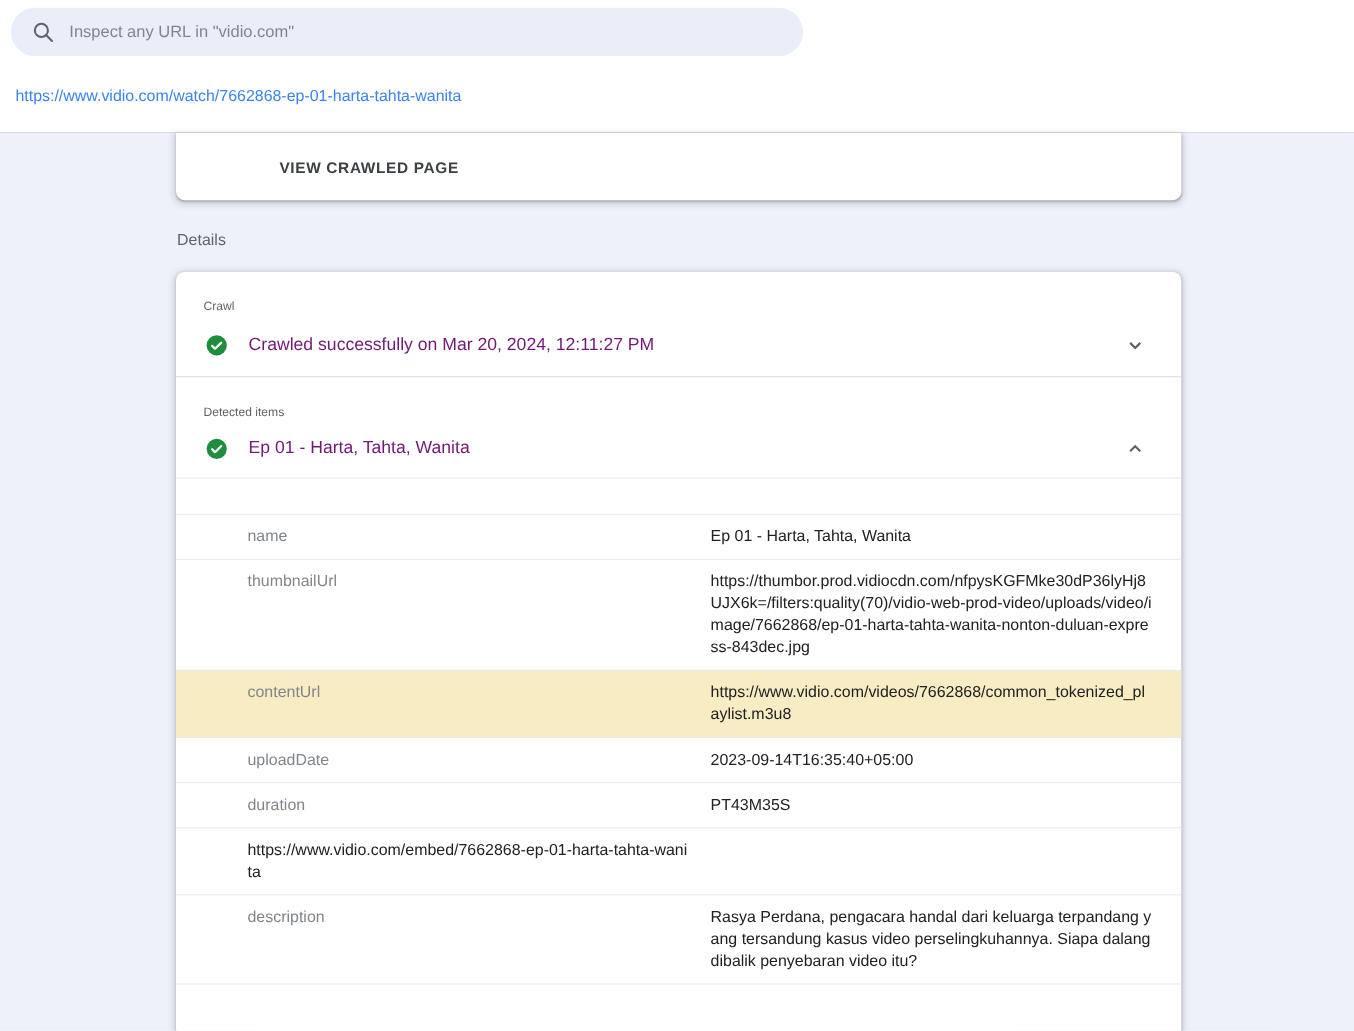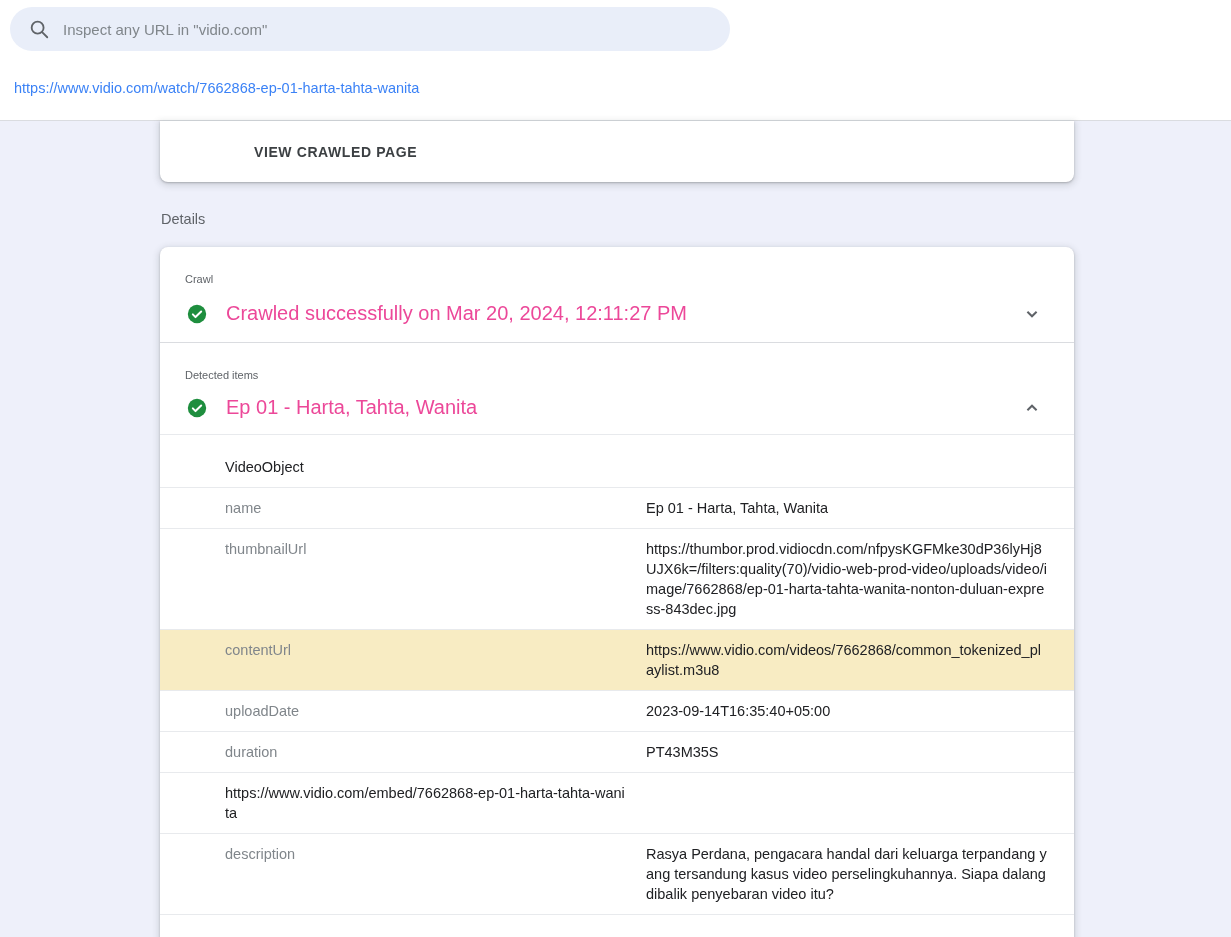--- a/index.html
+++ b/index.html
@@ -42,21 +42,21 @@
   .details-heading { margin:29px 0 20px 1px; font-size:14.5px; color:#5f6368; }
 
   .card-main { border-radius:8px 8px 0 0; padding-bottom:60px; }
   .section-label { padding:26px 0 0 25px; font-size:11px; color:#5f6368; }
   .status-row, .item-row {
     display:flex; align-items:center; padding:0 30px 0 27px; cursor:pointer;
   }
   .status-row { height:57px; }
   .item-row { height:53px; }
   .status-row .check, .item-row .check { flex:none; margin-right:19px; display:flex; }
-  .status-text, .item-title { flex:1; font-size:20px; color:#ec4899; }
+  .status-text, .item-title { flex:1; font-size:16px; color:#701a75; }
   .chev { flex:none; display:flex; }
   .divider { height:1px; background:#dadce0; }
 
   
   .prop-table { border-bottom:1px solid #e8eaed; }
   .prop-row { display:flex; border-top:1px solid #e8eaed; padding:10px 27px 10px 65px; }
   .prop-row:first-child { padding-top:22px; }
   .prop-row.highlight { background:#f8ecc3; }
   .prop-key {
     flex:none; width:421px; font-size:14.5px; line-height:20px; color:#80868b;
@@ -121,21 +121,20 @@
       <span class="item-title">Ep 01 - Harta, Tahta, Wanita</span>
       <span class="chev">
         <svg width="24" height="24" viewBox="0 0 24 24" fill="none" stroke="#5f6368" stroke-width="2">
           <path d="M7.4 14.3L12 9.7l4.6 4.6"></path>
         </svg>
       </span>
     </div>
 
     <div class="prop-table">
       <div class="prop-row">
-        <div class="prop-value">VideoObject</div>
       </div>
       <div class="prop-row">
         <div class="prop-key">name</div>
         <div class="prop-value">Ep 01 - Harta, Tahta, Wanita</div>
       </div>
       <div class="prop-row">
         <div class="prop-key">thumbnailUrl</div>
         <div class="prop-value">https://thumbor.prod.vidiocdn.com/nfpysKGFMke30dP36lyHj8UJX6k=/filters:quality(70)/vidio-web-prod-video/uploads/video/image/7662868/ep-01-harta-tahta-wanita-nonton-duluan-express-843dec.jpg</div>
       </div>
       <div class="prop-row highlight" style="background: rgb(248, 236, 195);">

